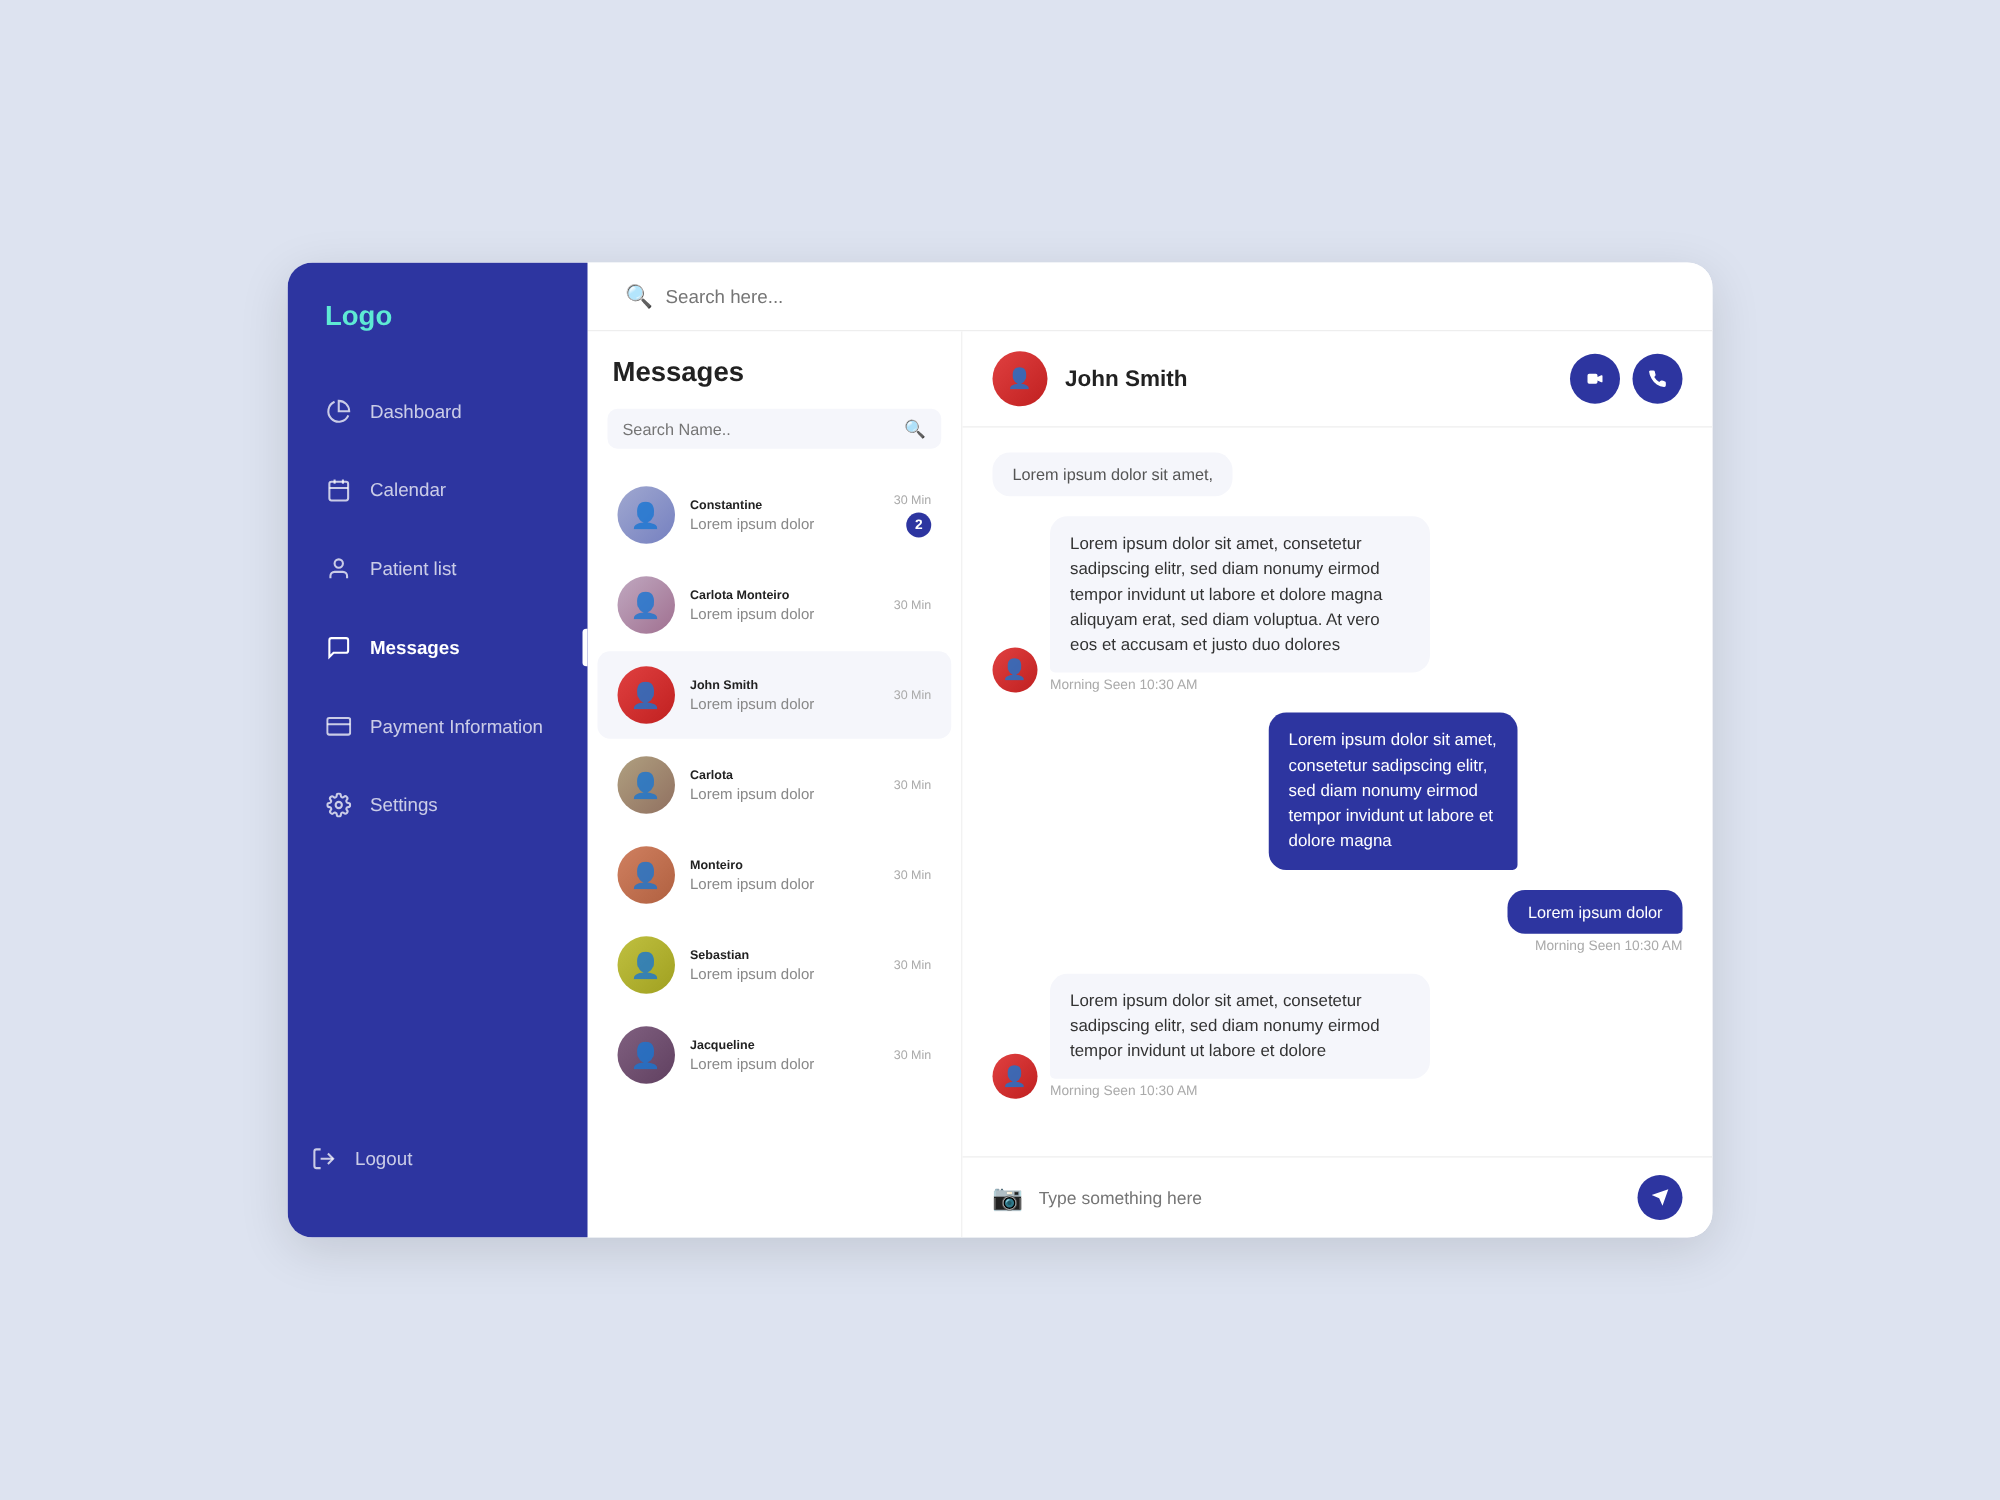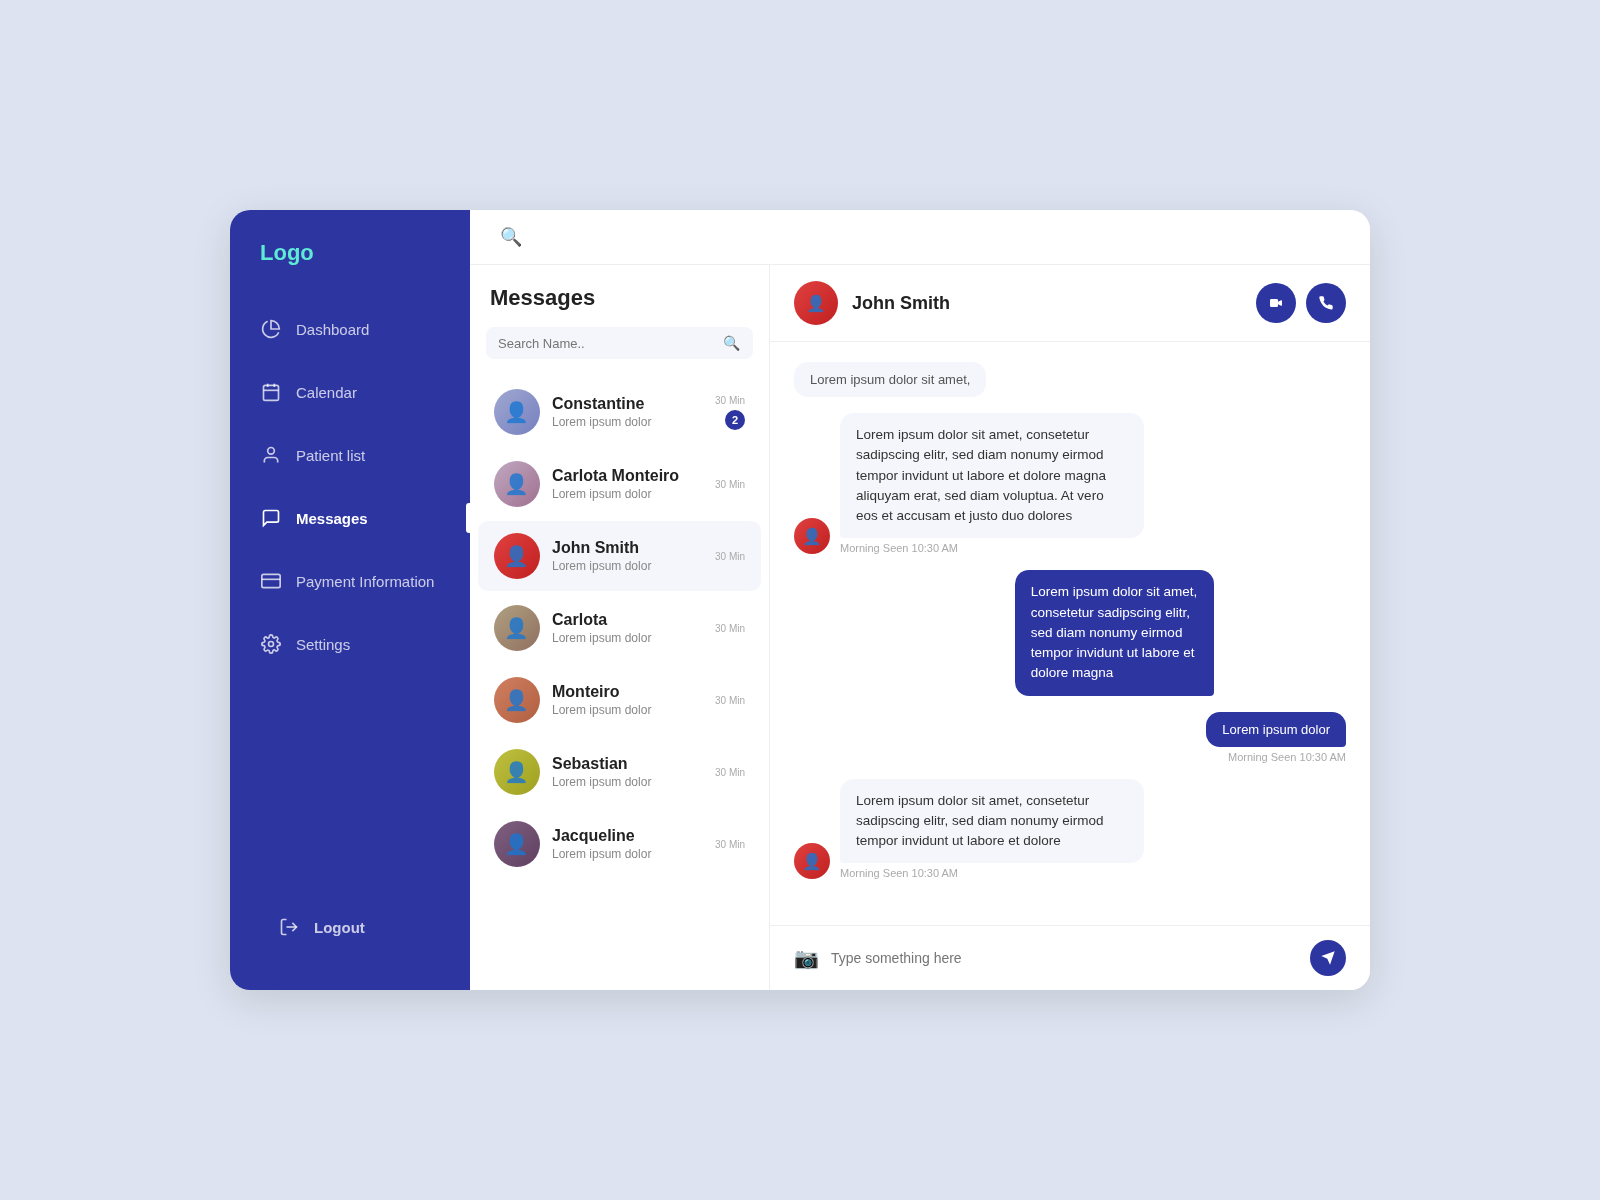--- a/index.html
+++ b/index.html
@@ -73,22 +73,21 @@
     }
     .sidebar-icon {
       width: 22px;
       height: 22px;
       display: flex;
       align-items: center;
       justify-content: center;
       flex-shrink: 0;
     }
     .sidebar-bottom {
-      padding: 20px 48px;
-      font-weight: bold;
+      padding: 20px 18px;
     }
     .sidebar-bottom .sidebar-item {
       padding: 12px 0;
     }
 
     
     .main-content {
       flex: 1;
       display: flex;
       flex-direction: column;
@@ -181,21 +180,21 @@
       overflow: hidden;
       display: flex;
       align-items: center;
       justify-content: center;
     }
     .message-info {
       flex: 1;
       min-width: 0;
     }
     .message-name {
-      font-size: 16px;
+      font-size: 10px;
       font-weight: 600;
       color: #222;
     }
     .message-preview {
       font-size: 12px;
       color: #888;
       margin-top: 2px;
       white-space: nowrap;
       overflow: hidden;
       text-overflow: ellipsis;
@@ -460,20 +459,21 @@
         </span>
         <span>Logout</span>
       </div>
     </div>
   </div>
 
   <div class="main-content">
 
     <div class="header">
       <span class="search-icon-header">🔍</span>
+      <input class="search-input" type="text" placeholder="Search here..." style="">
     </div>
 
     <div class="content-area">
 
       <div class="messages-panel">
         <div class="messages-title">Messages</div>
         <div class="messages-search">
           <input type="text" style="border: none; outline: none; background: transparent; font-size: 13px; color: rgb(136, 136, 136); flex: 1 1 0%;" placeholder="Search Name..">
           <span style="color:#aaa;font-size:14px;">🔍</span>
         </div>

